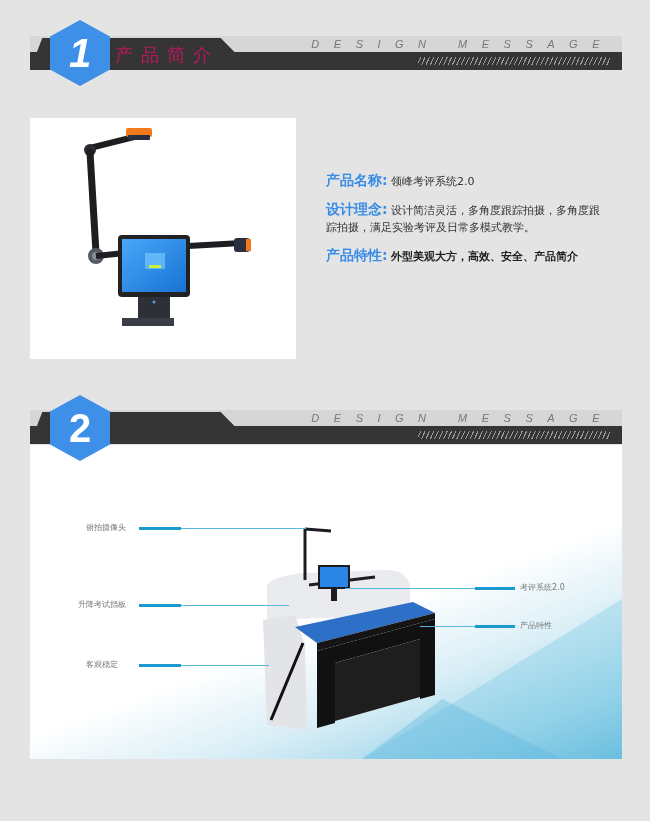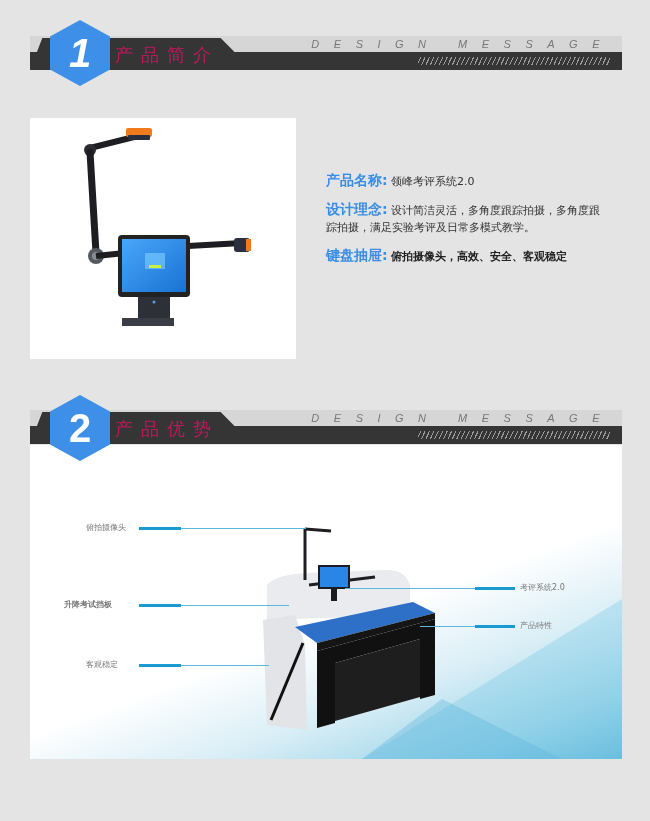--- a/index.html
+++ b/index.html
@@ -91,22 +91,22 @@
 <div class="info">
   <div class="row">
     <span class="key">产品名称:</span>
     <span>领峰考评系统2.0</span>
   </div>
   <div class="row">
     <span class="key">设计理念:</span>
     <span>设计简洁灵活，多角度跟踪拍摄，多角度跟踪拍摄，满足实验考评及日常多模式教学。</span>
   </div>
   <div class="row">
-    <span class="key">键盘抽屉:</span>
-    <span class="val-bold">俯拍摄像头，高效、安全、客观稳定</span>
+    <span class="key">产品特性:</span>
+    <span class="val-bold">外型美观大方，高效、安全、产品简介</span>
   </div>
 </div>
 
 <div class="panel2">
   <div class="poly1"></div>
   <div class="poly2"></div>
 
   <svg class="desk" style="left:225px; top:80px;" width="200" height="210" viewBox="0 0 200 210">
 
     <path d="M12 60 Q20 50 50 48 L130 45 Q150 44 155 60 L155 90 L12 95 Z" fill="#e9ebee"></path>
@@ -130,21 +130,21 @@
     <path d="M62 126 L180 94 L180 170 L165 174 L165 114 L80 138 L80 198 L62 203 Z" fill="#111"></path>
     <path d="M80 138 L165 114 L165 172 L80 196 Z" fill="#1e1e1e"></path>
   </svg>
 
   <div class="callout" style="left:0; top:82px;">
     <span style="position:absolute; left:56px; top:-5px; white-space:nowrap;text-align:right;">俯拍摄像头</span>
     <div class="thick" style="left:109px; top:0; width:42px;"></div>
     <div class="thin" style="left:151px; top:1px; width:125px;"></div>
   </div>
   <div class="callout" style="left:0; top:159px;">
-    <span style="position:absolute; left:34px; top:-5px; white-space:nowrap;font-weight:bold;">升降考试挡板</span>
+    <span style="position:absolute; left:48px; top:-5px; white-space:nowrap;">升降考试挡板</span>
     <div class="thick" style="left:109px; top:0; width:42px;"></div>
     <div class="thin" style="left:151px; top:1px; width:108px;"></div>
   </div>
   <div class="callout" style="left:0; top:219px;">
     <span style="position:absolute; left:56px; top:-5px; white-space:nowrap;">客观稳定</span>
     <div class="thick" style="left:109px; top:0; width:42px;"></div>
     <div class="thin" style="left:151px; top:1px; width:88px;"></div>
   </div>
 
   <div class="callout" style="left:0; top:142px;">
@@ -156,19 +156,18 @@
     <div class="thin" style="left:390px; top:1px; width:55px;"></div>
     <div class="thick" style="left:445px; top:0; width:40px;"></div>
     <span style="position:absolute; left:490px; top:-5px; white-space:nowrap;">产品特性</span>
   </div>
 </div>
 
 <div class="sec-header" style="top:410px;">
   <div class="band-light"></div>
   <div class="band-dark"></div>
   <div class="tab-dark"></div>
-  <div class="title">产品优势</div>
   <div class="design">DESIGN MESSAGE</div>
   <div class="hatch"></div>
 </div>
 <div class="hex" style="left:50px; top:395px;">
   <span style="font-style:normal;">2</span>
 </div>
 
 </body></html>

